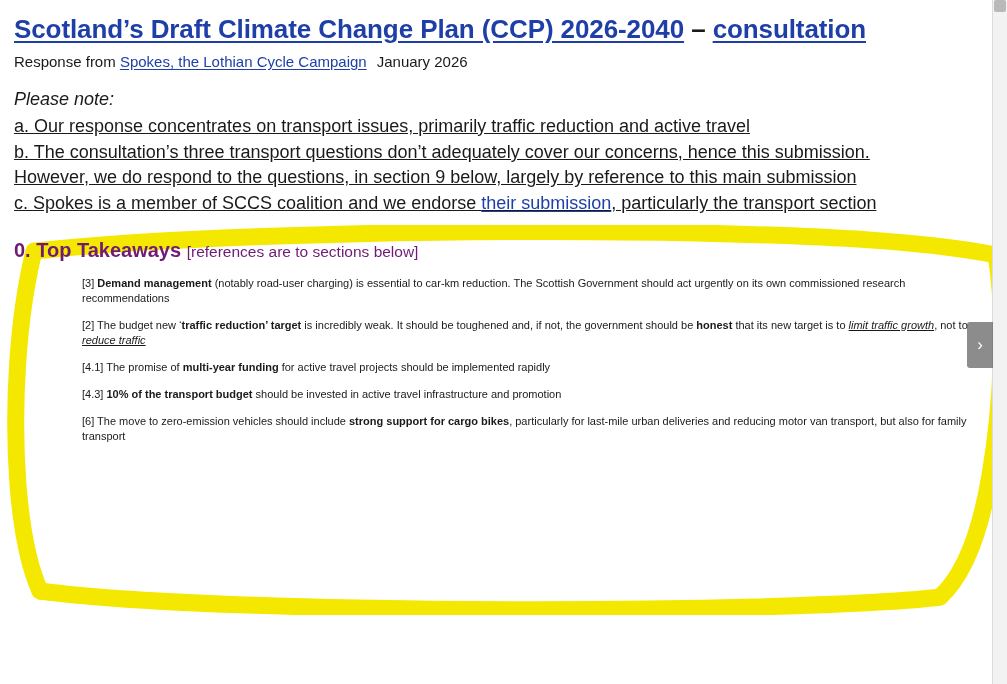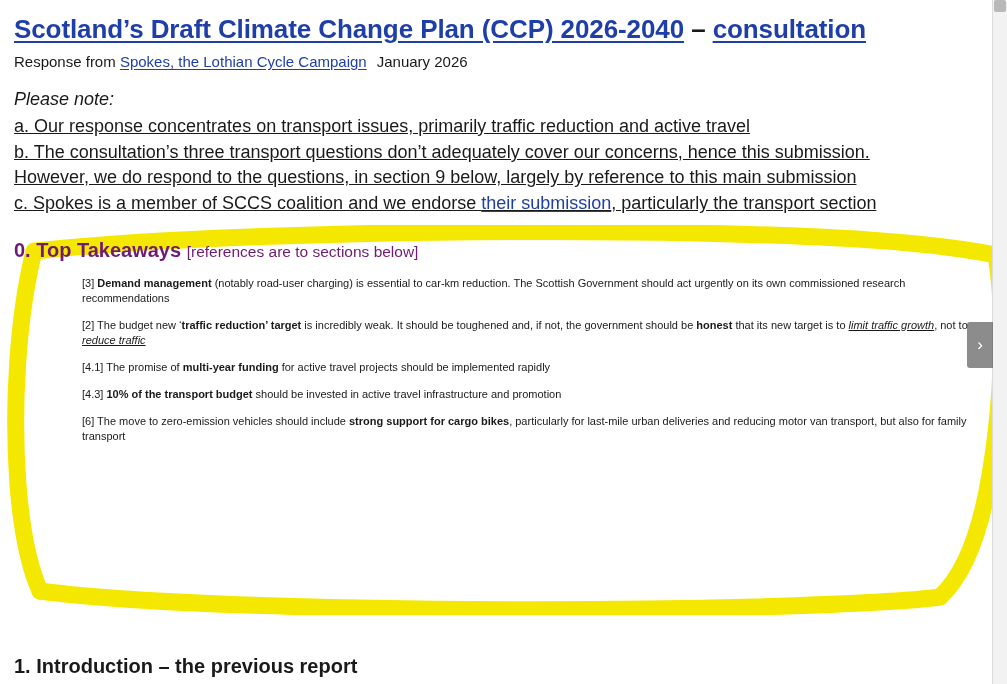--- a/index.html
+++ b/index.html
@@ -223,19 +223,18 @@
 
           <p class="takeaway">
             <span>[6] </span><span>The move to zero-emission vehicles should include </span><b>strong support for cargo bikes</b><span>, particularly for last-mile urban deliveries and reducing motor van transport, but also for family transport</span>
           </p>
 
         </div>
       </div>
     </div>
   </div>
 
-  <div class="next-heading">1. Introduction – the previous report</div>
 
   <div class="scroll-track"></div>
   <div class="scroll-thumb"></div>
   <div class="next-arrow">›</div>
 
 </div>
 
 </body></html>

